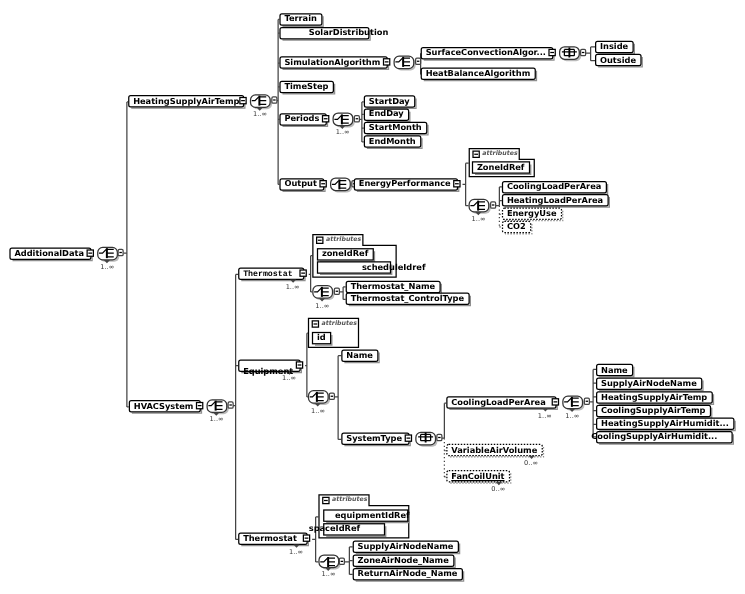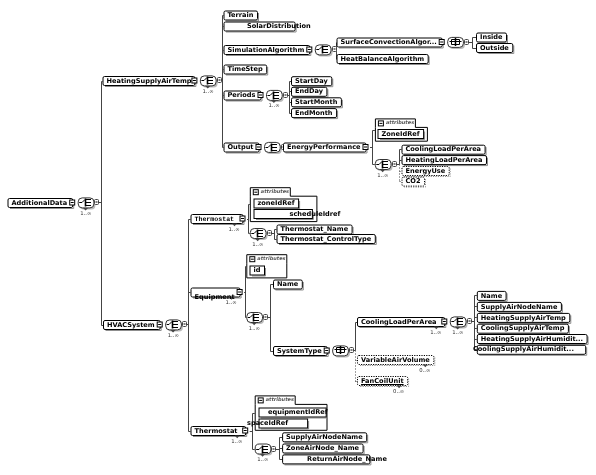--- a/index.html
+++ b/index.html
@@ -598,15 +598,15 @@
       <div class="lbl" style="left: 361px; top: 355.6px;">VariableAirVolume</div>
       <div class="occ" style="left: 419.3px; top: 367.5px;">0..∞</div>
       <div class="lbl" style="left: 361px; top: 376.6px; text-decoration: underline;">FanCoilUnit</div>
       <div class="occ" style="left: 393.1px; top: 388.5px;">0..∞</div>
       <div class="lbl" style="left: 194.5px; top: 426.6px;">Thermostat</div>
       <div class="occ" style="left: 231.2px; top: 438.5px;">1..∞</div>
       <div class="lbl" style="left: 268px; top: 408.1px;">equipmentIdRef</div>
       <div class="lbl" style="left: 247px; top: 419.1px;">spaceIdRef</div>
       <div class="lbl" style="left: 286.1px; top: 432.9px;">SupplyAirNodeName</div>
       <div class="lbl" style="left: 286.1px; top: 444.1px;">ZoneAirNode_Name</div>
-      <div class="lbl" style="left: 286.1px; top: 455px; margin-left: 21px;">ReturnAirNode_Name</div>
+      <div class="lbl" style="left: 286.1px; top: 455px;">ReturnAirNode_Name</div>
     </div>
 </div>
 
 </body></html>

